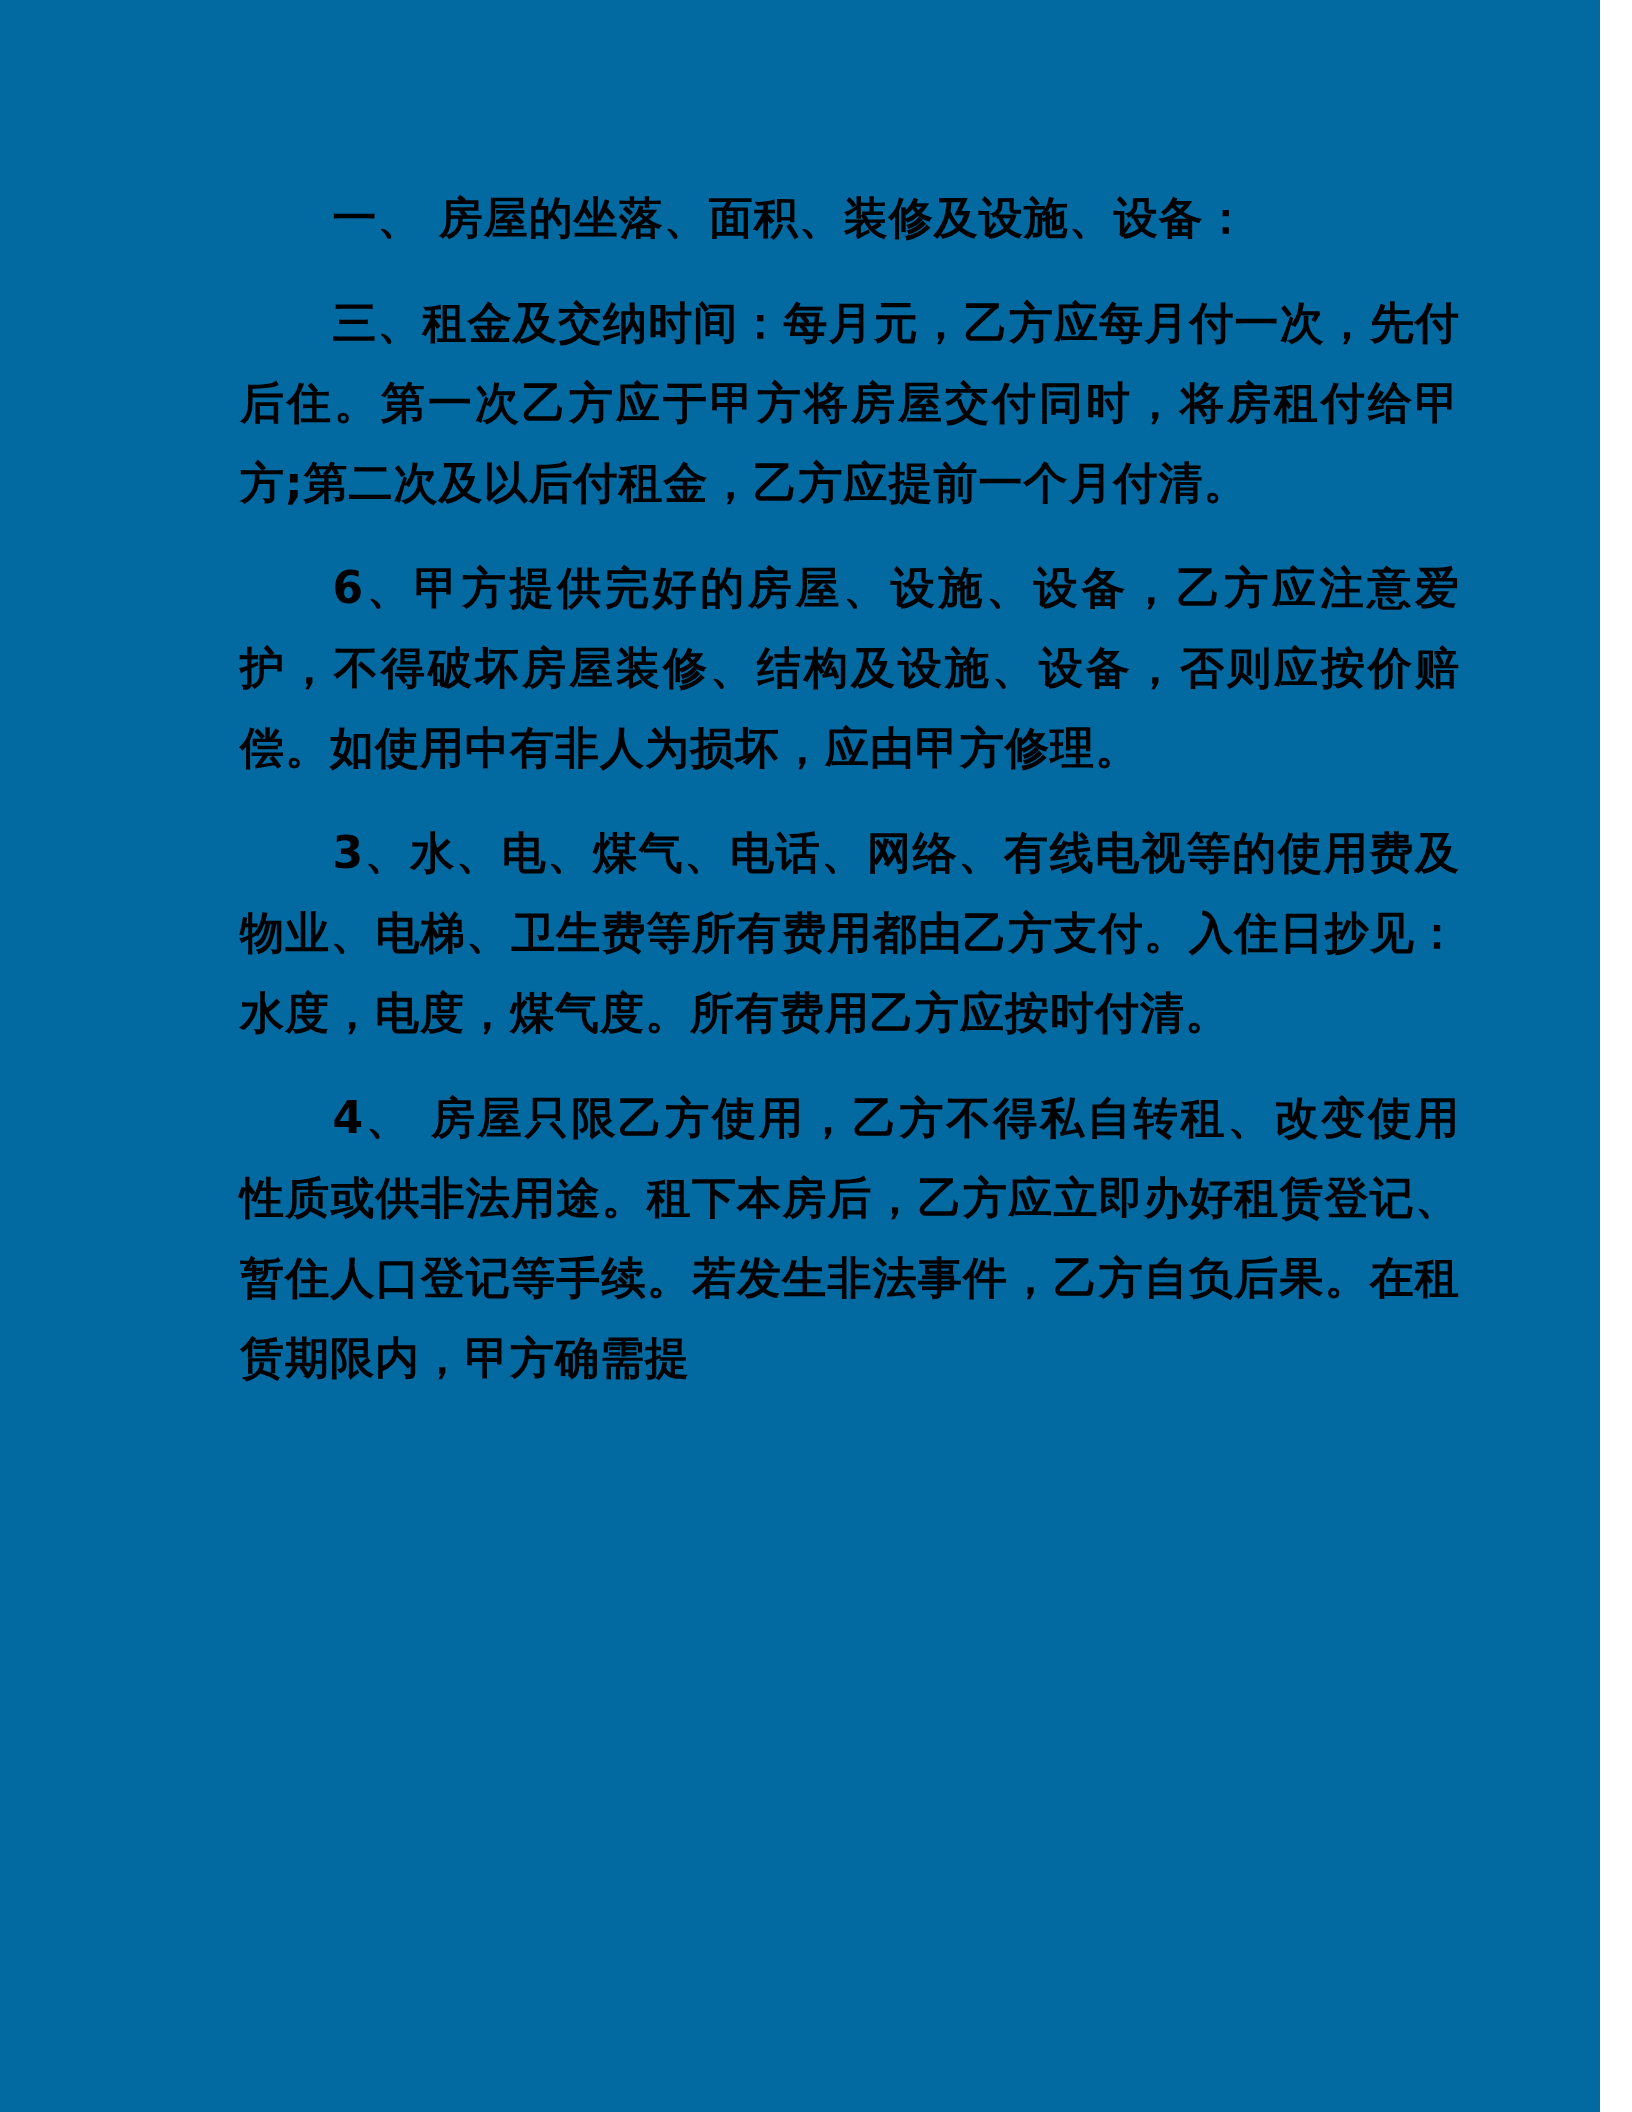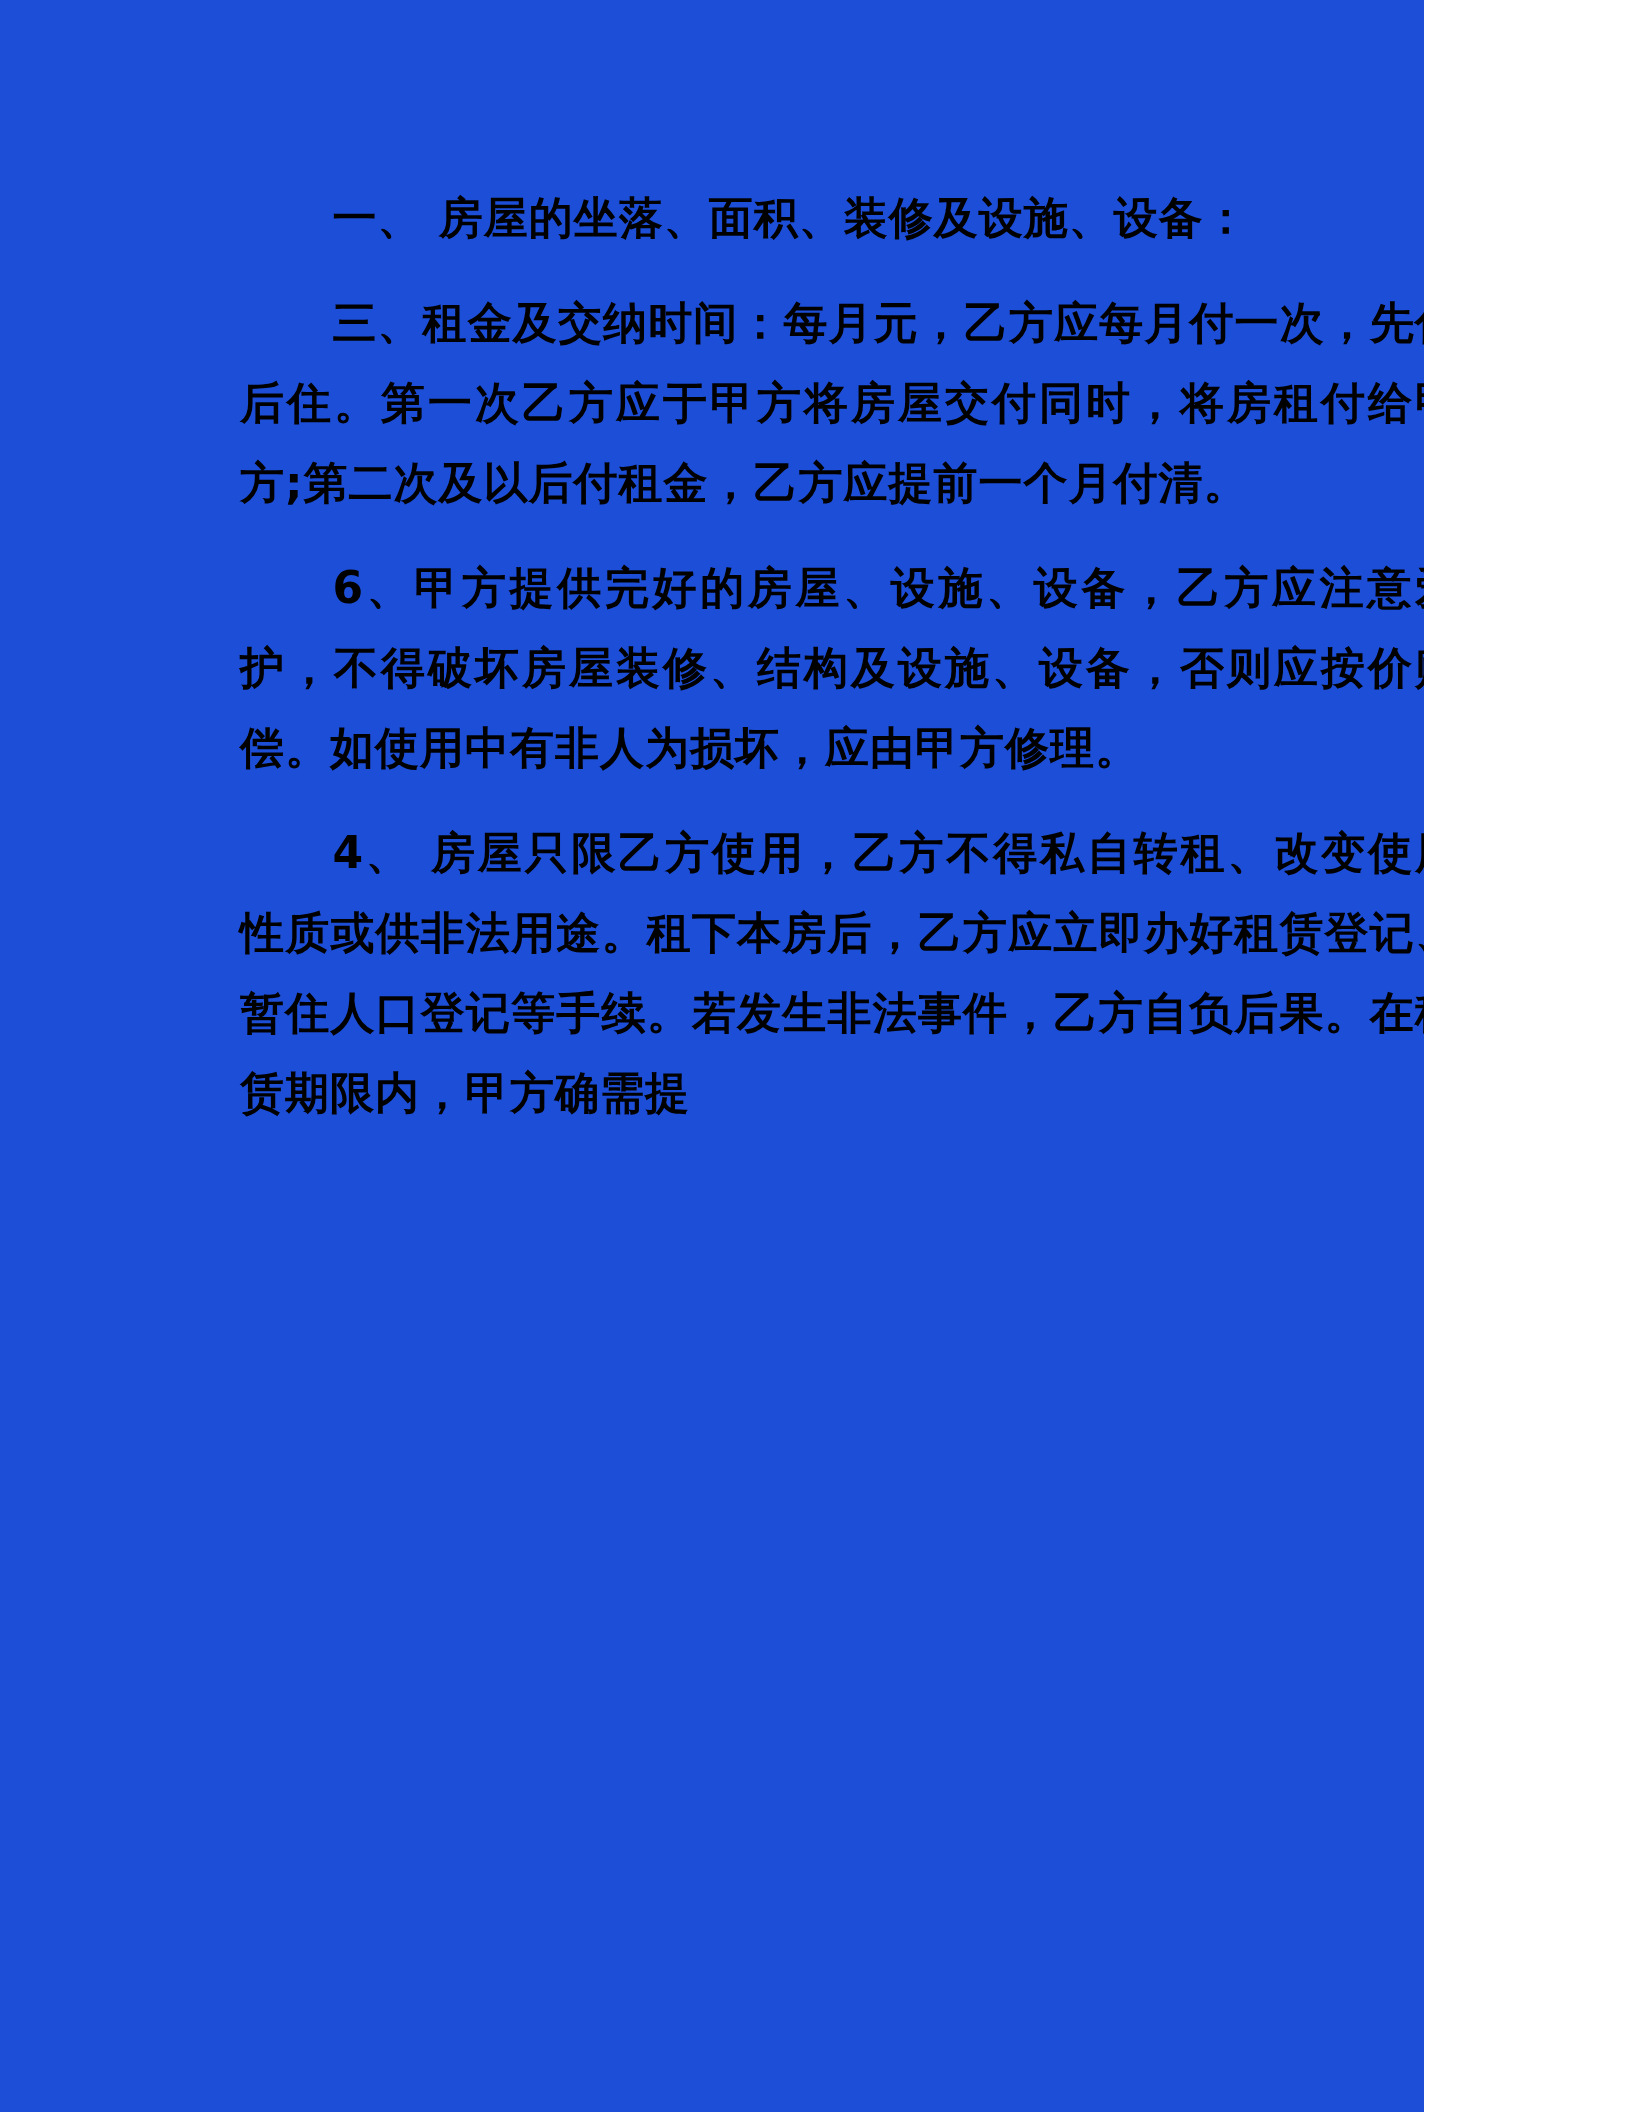--- a/index.html
+++ b/index.html
@@ -2,23 +2,23 @@
 <html lang="zh"><head>
 <meta charset="utf-8">
 <style>
   html, body {
     margin: 0;
     padding: 0;
     background: #ffffff;
   }
   .page {
     position: relative;
-    width: 1424px;
+    width: 1600px;
     height: 2112px;
-    background: #1d4ed8;
+    background: #0369a1;
     overflow: hidden;
   }
   .doc-content {
     position: absolute;
     left: 240px;
     top: 178px;
     width: 1220px;
   }
   .para {
     margin: 0 0 25px 0;
@@ -34,15 +34,16 @@
   }
 </style>
 </head>
 <body>
 
 <div class="page">
   <div class="doc-content">
       <p class="para">一、 房屋的坐落、面积、装修及设施、设备：</p>
       <p class="para">三、租金及交纳时间：每月元，乙方应每月付一次，先付后住。第一次乙方应于甲方将房屋交付同时，将房租付给甲方;第二次及以后付租金，乙方应提前一个月付清。</p>
       <p class="para">6、甲方提供完好的房屋、设施、设备，乙方应注意爱护，不得破坏房屋装修、结构及设施、设备，否则应按价赔偿。如使用中有非人为损坏，应由甲方修理。</p>
+      <p class="para">3、水、电、煤气、电话、网络、有线电视等的使用费及物业、电梯、卫生费等所有费用都由乙方支付。入住日抄见：水度，电度，煤气度。所有费用乙方应按时付清。</p>
       <p class="para">4、 房屋只限乙方使用，乙方不得私自转租、改变使用性质或供非法用途。租下本房后，乙方应立即办好租赁登记、暂住人口登记等手续。若发生非法事件，乙方自负后果。在租赁期限内，甲方确需提</p>
     </div>
 </div>
 
 </body></html>

